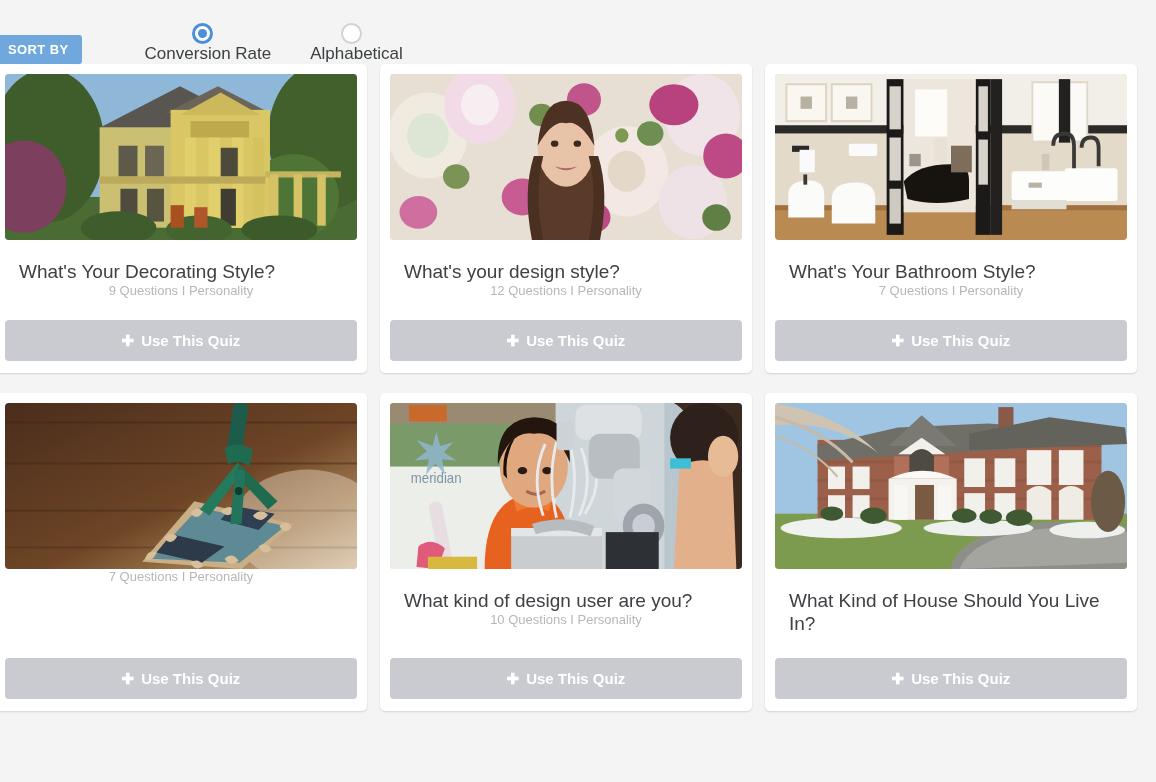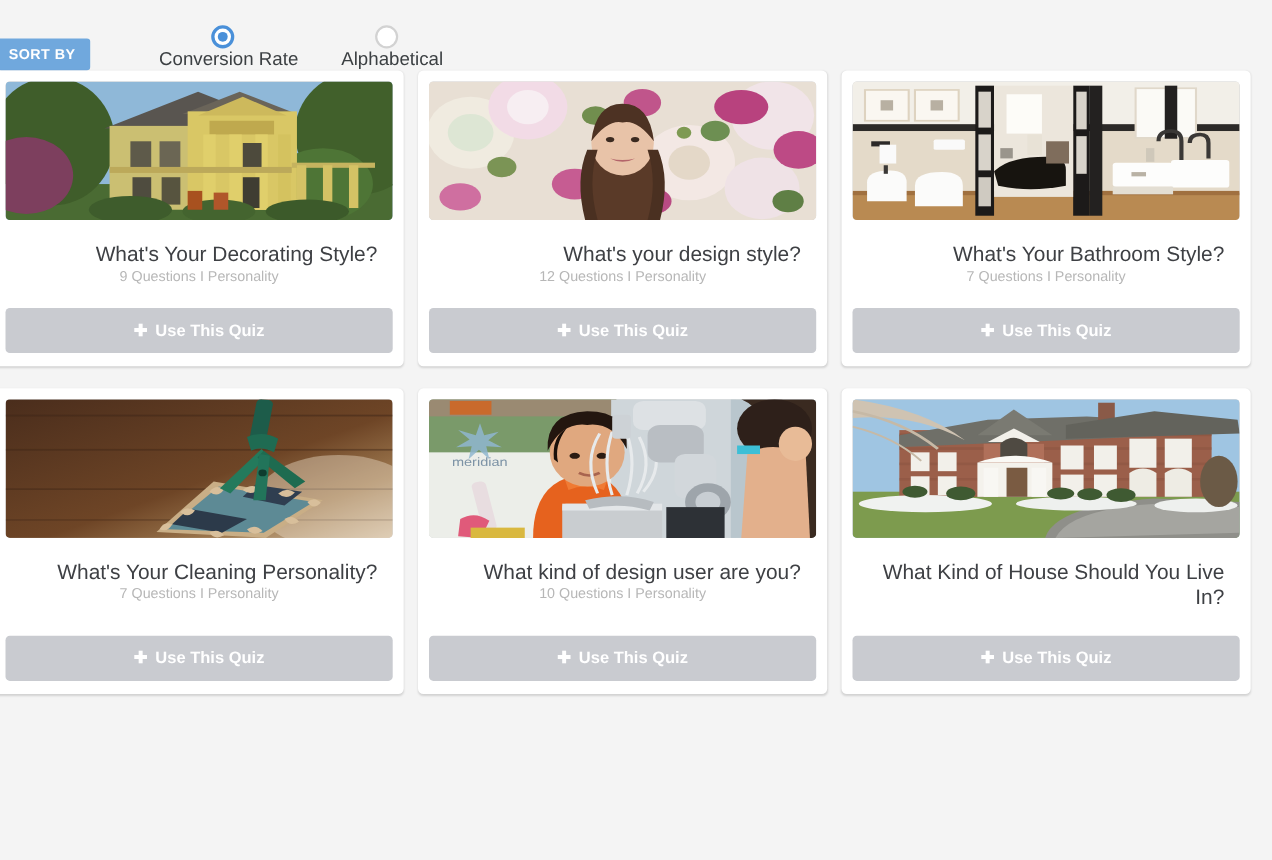--- a/index.html
+++ b/index.html
@@ -69,31 +69,31 @@
     width: 372px;
     background: #ffffff;
     border-radius: 5px;
     box-shadow: 0 1px 2px rgba(0,0,0,0.14);
     padding: 10px 10px 12px 10px;
     display: flex;
     flex-direction: column;
   }
   .card-img {
     width: 100%;
-    height: 126px;
+    height: 166px;
     border-radius: 4px;
     overflow: hidden;
     position: relative;
     background: #cfcfcf;
     flex: none;
   }
   .card-img svg { display: block; width: 100%; height: 100%; }
 
   .card-title {
-    text-align: right;
+    text-align: left;
     font-size: 19px;
     color: #3e4044;
     margin: 20px 14px 0 14px;
     line-height: 1.22;
   }
   .card-meta {
     text-align: center;
     font-size: 13px;
     color: #b7b7b7;
   }
@@ -307,21 +307,20 @@
         <path d="M232 152 Q240 145 247 154 Q238 161 232 152 Z" fill="#d8bf9b"></path>
         <path d="M196 156 Q204 150 210 159 Q201 165 196 156 Z" fill="#d8bf9b"></path>
         <rect x="238" y="0" width="16" height="48" rx="5" fill="#1d5c4a" transform="rotate(9 246 24)"></rect>
         <path d="M232 44 Q248 36 262 46 L258 62 Q246 54 236 60 Z" fill="#1f6b52"></path>
         <path d="M246 58 L206 104 L216 110 L252 66 Z" fill="#237a5c"></path>
         <path d="M248 60 L288 96 L278 104 L242 68 Z" fill="#1e6b50"></path>
         <path d="M244 64 L238 118 L250 118 L254 66 Z" fill="#22745a"></path>
         <circle cx="247" cy="86" r="4" fill="#0e3c2e"></circle>
       </svg>
     </div>
-    <div class="card-title">What's Your Cleaning Personality?</div>
     <div class="card-meta">7 Questions I Personality</div>
     <div class="card-spacer"></div>
     <button class="use-btn">
       <span class="plus-ico">✚</span>
       <span>Use This Quiz</span>
     </button>
   </div>
 
   <div class="card">
     <div class="card-img">

